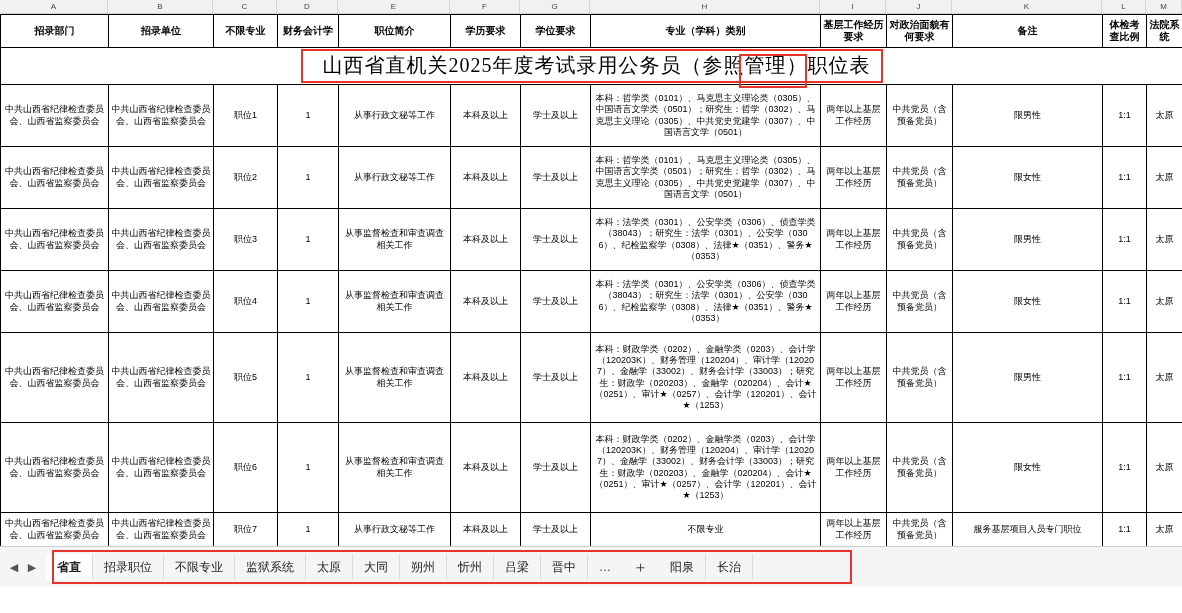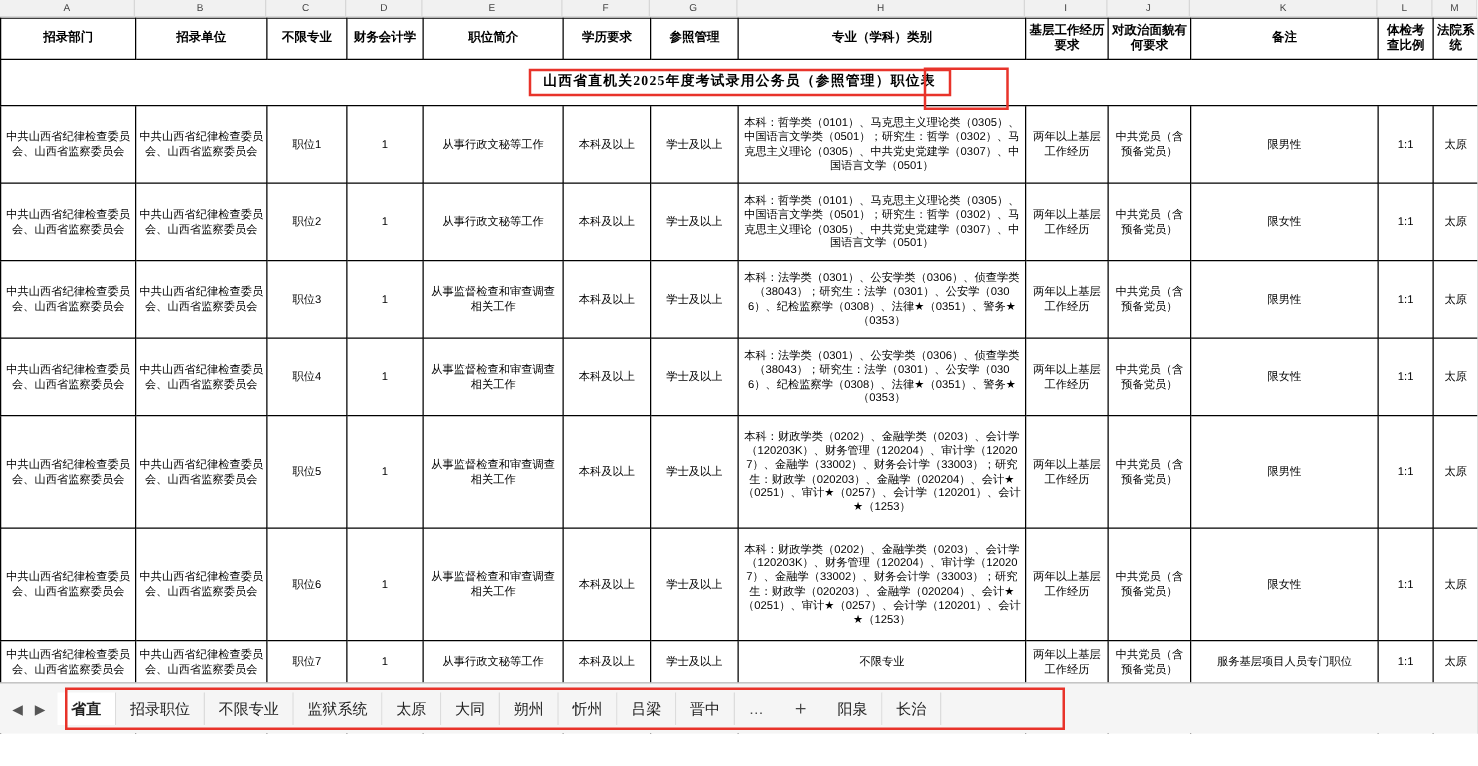--- a/index.html
+++ b/index.html
@@ -28,22 +28,22 @@
     text-align:center;vertical-align:middle;
     font-size:9px;line-height:1.25;
     padding:1px 2px;
     word-break:break-all;
     color:#000;
   }
   .title-row td{border:none;height:34px;}
   .title-box{
     display:inline-block;
     border:2px solid #e8332a;
-    padding:2px 10px 3px 10px;
-    font-size:11px;font-weight:bold;letter-spacing:1px;
+    padding:2px 10px 3px 20px;
+    font-size:20px;font-weight:normal;letter-spacing:1px;
     font-family:"Liberation Serif","DejaVu Serif",serif;
   }
   thead.hdr td{
     font-weight:bold;font-size:10px;height:30px;
   }
   .redbox-hdr{
     position:absolute;border:2px solid #e8332a;box-sizing:border-box;pointer-events:none;
   }
   .major{font-size:8.5px;line-height:1.3;}
   
@@ -115,21 +115,21 @@
 
     </tbody>
       <thead class="hdr">
       <tr>
         <td>招录部门</td>
         <td>招录单位</td>
         <td>不限专业</td>
         <td>财务会计学</td>
         <td>职位简介</td>
         <td>学历要求</td>
-        <td>参照管理</td>
+        <td>学位要求</td>
         <td>专业（学科）类别</td>
         <td>基层工作经历要求</td>
         <td>对政治面貌有何要求</td>
         <td>备注</td>
         <td>体检考查比例</td>
         <td>法院系统</td>
       </tr>
     </thead>
 
     <tbody>

